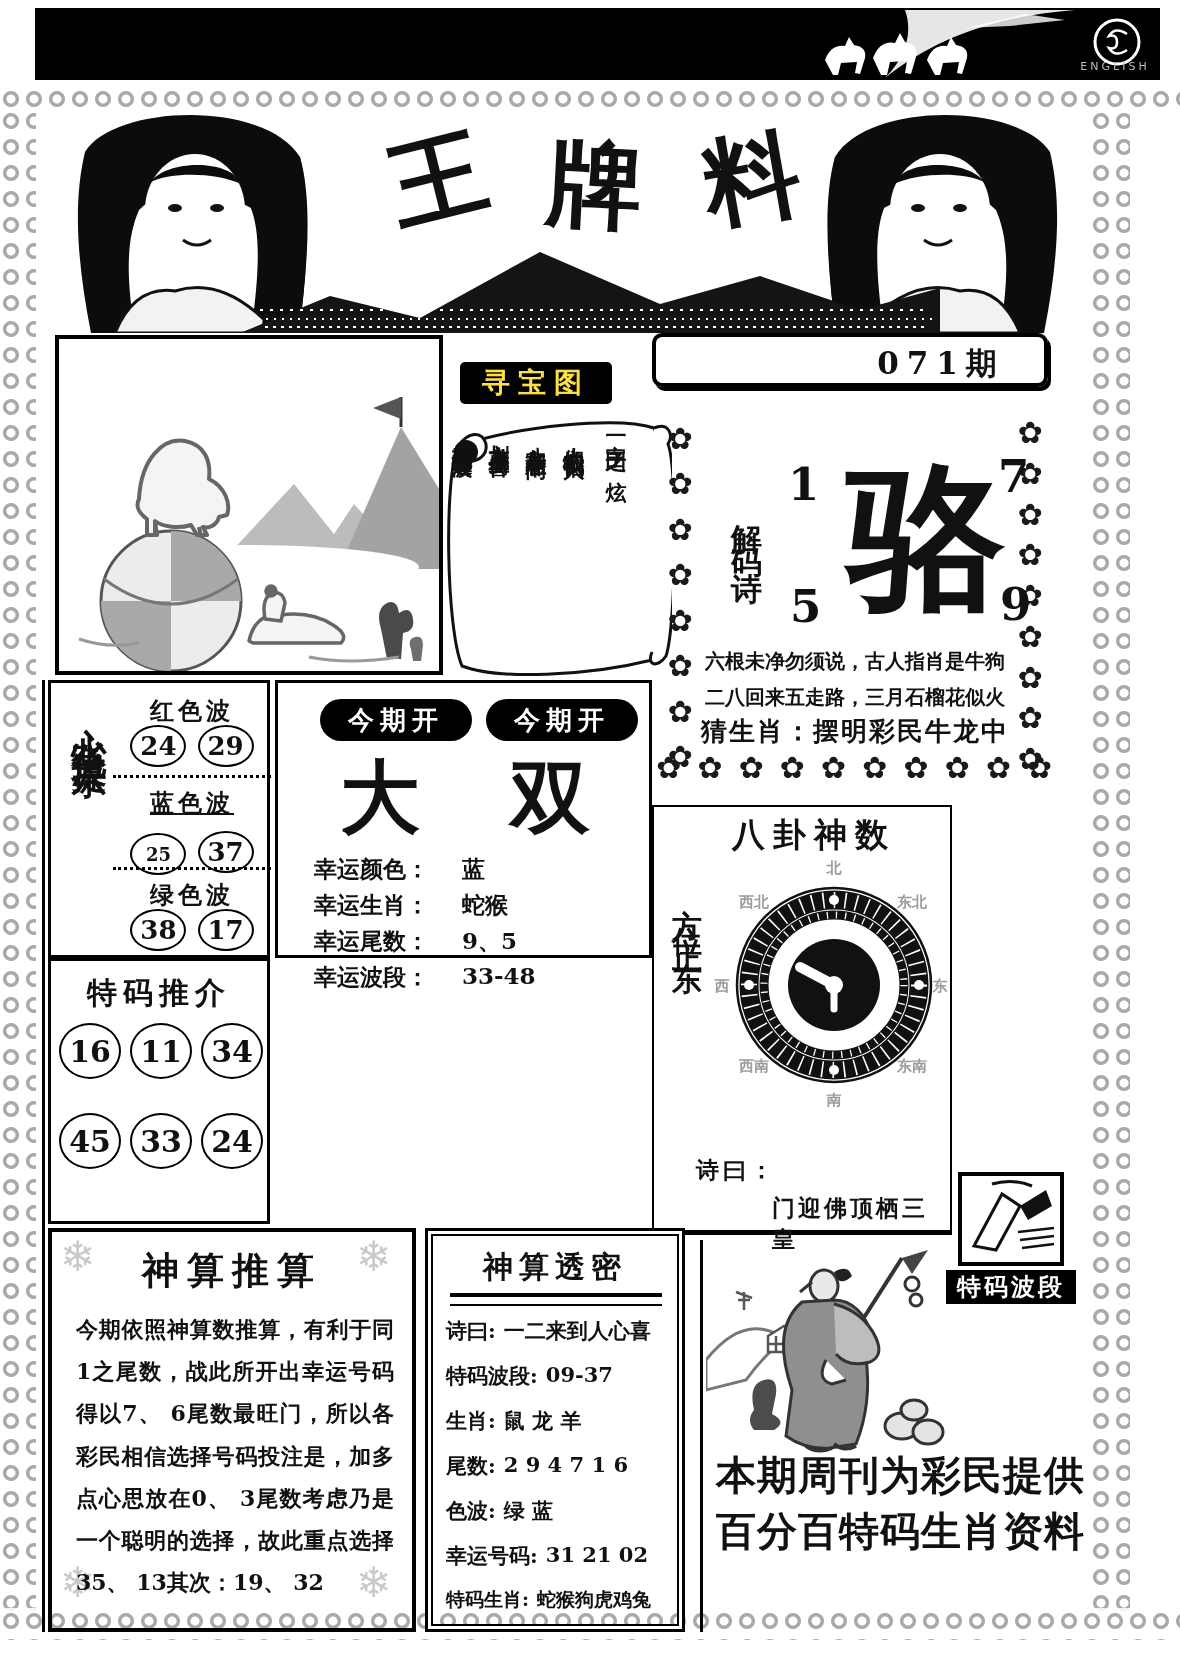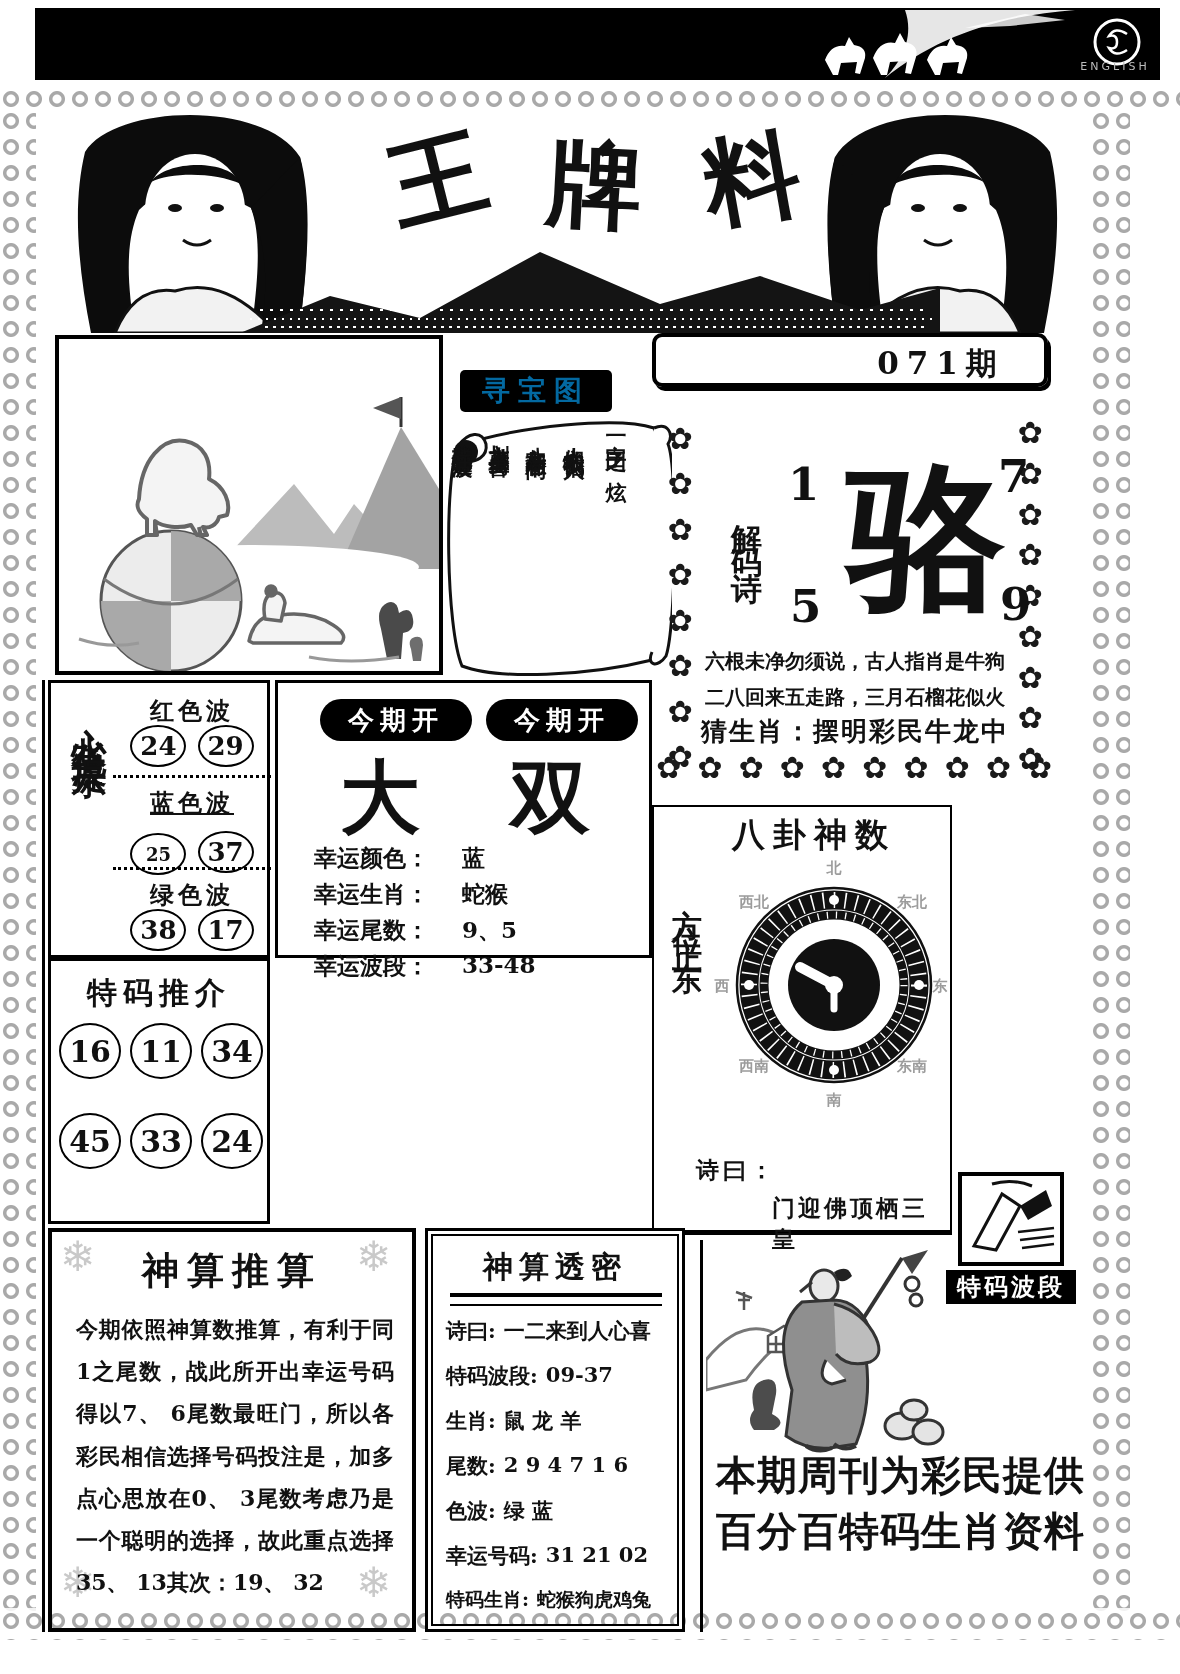--- a/index.html
+++ b/index.html
@@ -111,22 +111,22 @@
         <circle cx="212" cy="252" r="5" fill="#666"></circle>
       </g>
       <g fill="#4a4a4a">
         <path d="M322,290 q-6,-20 6,-26 q10,-4 12,10 q12,-8 14,6 q2,12 -10,14 l-2,26 -14,0 z"></path>
         <path d="M352,310 q-4,-10 4,-12 q8,-2 8,8 l-2,16 -8,0 z" opacity=".8"></path>
       </g>
       <path d="M20,300 q30,10 60,4 M250,318 q40,8 90,0" stroke="#999" stroke-width="3" fill="none"></path>
     </svg>
   </div>
 
-  <div class="abs" style="left:460px;top:362px;width:152px;height:42px;background:#000;border-radius:5px;color:#0369a1;
-              font-size:28px;font-weight:bold;text-align:center;line-height:42px;letter-spacing:8px;margin-top:8px;">寻宝图</div>
+  <div class="abs" style="left:460px;top:362px;width:152px;height:42px;background:#000;border-radius:5px;color:#fde047;
+              font-size:28px;font-weight:bold;text-align:center;line-height:42px;letter-spacing:8px;">寻宝图</div>
   <svg class="abs" style="left:428px;top:408px" width="244" height="276" viewBox="0 0 244 276">
     <path d="M30,38 C90,18 190,8 226,20 C238,40 238,220 224,252 C160,268 70,272 34,258 C18,220 16,70 30,38Z" fill="#fff" stroke="#111" stroke-width="3"></path>
     <path d="M30,38 C40,24 54,22 58,36 C60,48 48,56 36,52" fill="#fff" stroke="#111" stroke-width="3"></path>
     <circle cx="38" cy="44" r="12" fill="#111"></circle>
     <path d="M226,20 C240,14 246,26 240,36 C250,60 248,220 238,248 C230,260 218,258 224,244" fill="#fff" stroke="#111" stroke-width="3"></path>
   </svg>
   <div class="abs vt b ser" style="left:602px;top:424px;height:238px;font-size:21px;letter-spacing:4px">一字之曰：炫</div>
   <div class="abs vt b ser" style="left:560px;top:430px;height:232px;font-size:21px;letter-spacing:2px">人们怕我我怕人</div>
   <div class="abs vt b ser" style="left:522px;top:430px;height:232px;font-size:21px;letter-spacing:2px">八字如意在中间</div>
   <div class="abs vt b ser" style="left:485px;top:428px;height:232px;font-size:21px;letter-spacing:2px">划木茂盛多禽兽</div>
@@ -202,21 +202,21 @@
       <span class="cnum" style="width:52px;height:38px;font-size:26px;margin:0 3px">38</span>
       <span class="cnum" style="width:52px;height:38px;font-size:26px;margin:0 3px">17</span>
     </div>
   </div>
 
   <div class="abs box" style="left:275px;top:680px;width:377px;height:278px;">
     <div class="abs pill" style="left:42px;top:16px;width:152px;height:42px;">今期开</div>
     <div class="abs pill" style="left:208px;top:16px;width:152px;height:42px;">今期开</div>
     <div class="abs ser" style="left:62px;top:62px;font-size:80px;font-weight:900;">大</div>
     <div class="abs ser" style="left:232px;top:62px;font-size:80px;font-weight:900;">双</div>
-    <div class="abs" style="left:36px;top:160px;width:320px;">
+    <div class="abs" style="left:36px;top:171px;width:320px;">
       <div class="ldrow">
         <span class="lab">幸运颜色：</span>
         <span>蓝</span>
       </div>
       <div class="ldrow">
         <span class="lab">幸运生肖：</span>
         <span>蛇猴</span>
       </div>
       <div class="ldrow">
         <span class="lab">幸运尾数：</span>

